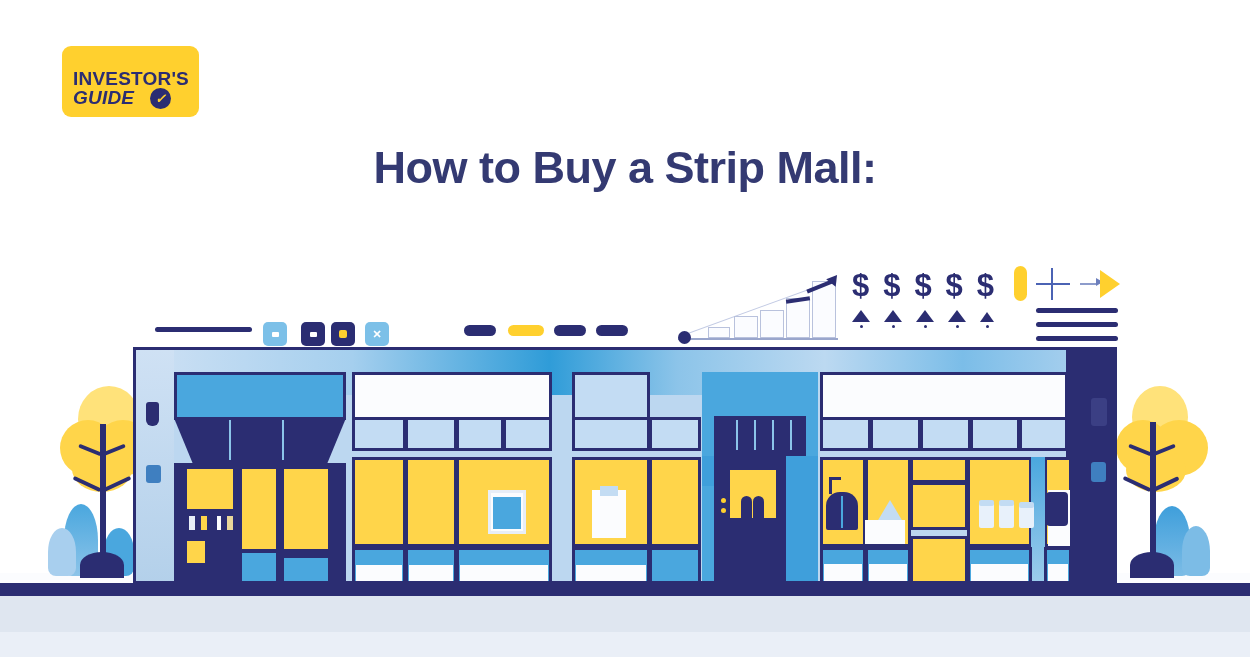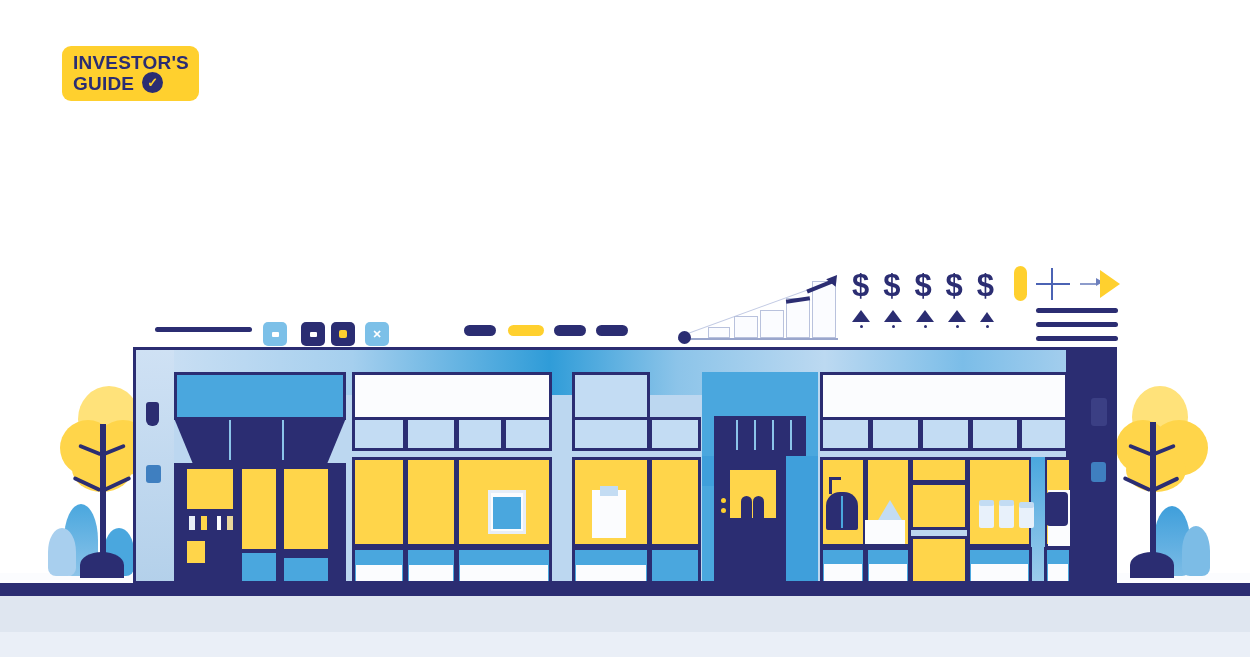--- a/index.html
+++ b/index.html
@@ -22,22 +22,22 @@
   .logo-realmo{
     background:#2b2d72;color:#ffd02e;border-radius:11px;
     padding:7px 17px 10px 17px;font-size:31px;font-weight:bold;letter-spacing:-0.5px;
     line-height:1;
   }
   .logo-badge{
     background:#ffd02e;color:#2b2d72;border-radius:9px;
     padding:7px 10px 8px 11px;display:flex;flex-direction:column;
     line-height:1.0;
   }
-  .logo-badge .l1{font-size:19px;font-weight:bold;letter-spacing:0.2px;}
-  .logo-badge .l2{font-size:19px;font-weight:bold;letter-spacing:0.2px;display:flex;align-items:flex-end;gap:8px;}
+  .logo-badge .l1{font-size:19px;font-weight:bold;letter-spacing:0.2px;margin-top:16px;}
+  .logo-badge .l2{font-size:19px;font-weight:bold;letter-spacing:0.2px;display:flex;align-items:flex-start;gap:16px;font-style:italic;}
   .check-circle{
     width:21px;height:21px;border-radius:50%;background:#2b2d72;color:#ffd02e;
     display:inline-flex;align-items:center;justify-content:center;font-size:13px;font-weight:bold;
   }
 
   
   .title{
     position:absolute;left:0;top:113px;width:1250px;text-align:center;
     color:#343a72;font-size:45px;font-weight:bold;line-height:1.12;letter-spacing:-0.5px;
   }
@@ -375,15 +375,16 @@
     <div class="logo-badge">
       <span class="l1">INVESTOR'S</span>
       <span class="l2">
         <span>GUIDE</span>
         <span class="check-circle">✓</span>
       </span>
     </div>
   </div>
 
   <h1 class="title">
+    <span class="ln">How to Buy a Strip Mall:</span>
   </h1>
 
 </div>
 
 </body></html>

